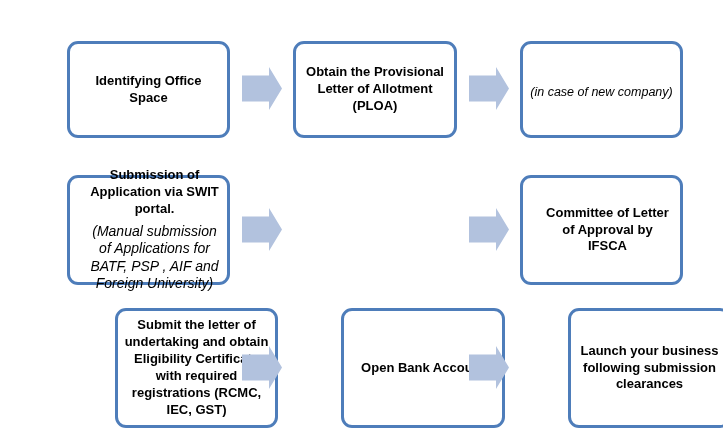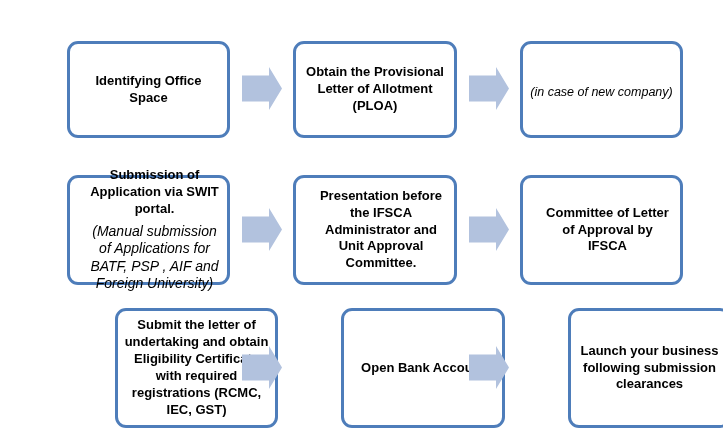--- a/index.html
+++ b/index.html
@@ -85,23 +85,20 @@
     <div class="subtitle lg">(in case of new company)</div>
   </div>
 
   <div class="box c1 r2">
     <div class="title">Submission of Application via SWIT portal.</div>
     <div class="subtitle sm">(Manual submission of Applications for BATF, PSP , AIF and Foreign University)</div>
   </div>
   <svg class="arrow a1 ar2" viewBox="0 0 40 43" aria-hidden="true">
     <path d="M0 8.5 H27 V0 L40 21.5 L27 43 V34.5 H0 Z"></path>
   </svg>
-  <div class="box c2 r2">
-    <div class="title">Presentation before the IFSCA Administrator and Unit Approval Committee.</div>
-  </div>
   <svg class="arrow a2 ar2" viewBox="0 0 40 43" aria-hidden="true">
     <path d="M0 8.5 H27 V0 L40 21.5 L27 43 V34.5 H0 Z"></path>
   </svg>
   <div class="box c3 r2">
     <div class="title">Committee of Letter of Approval by IFSCA</div>
   </div>
 
   <div class="box c1 r3">
     <div class="title">Submit the letter of undertaking and obtain Eligibility Certificate with required registrations (RCMC, IEC, GST)</div>
   </div>

